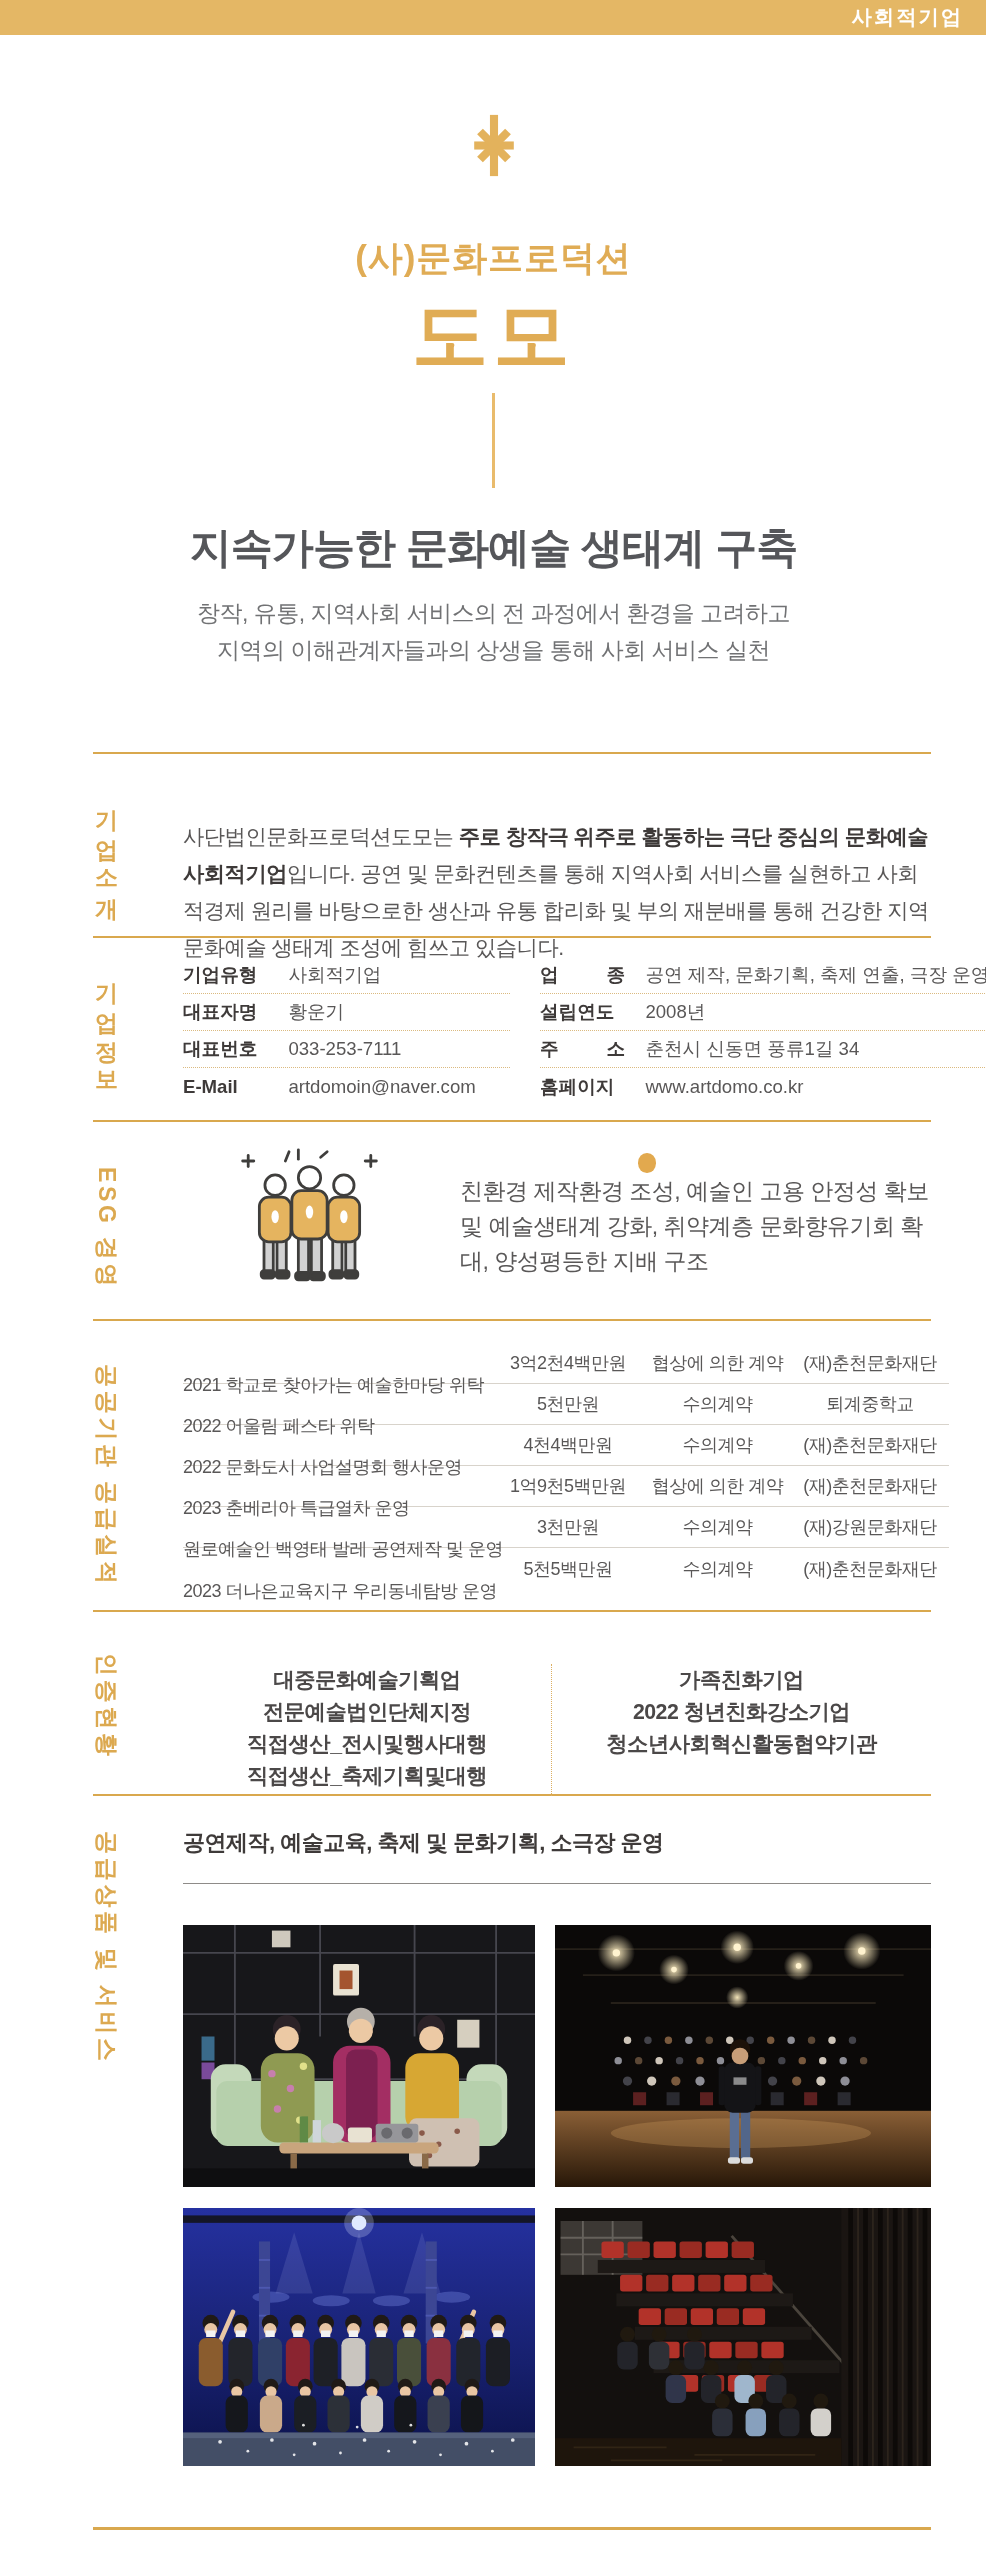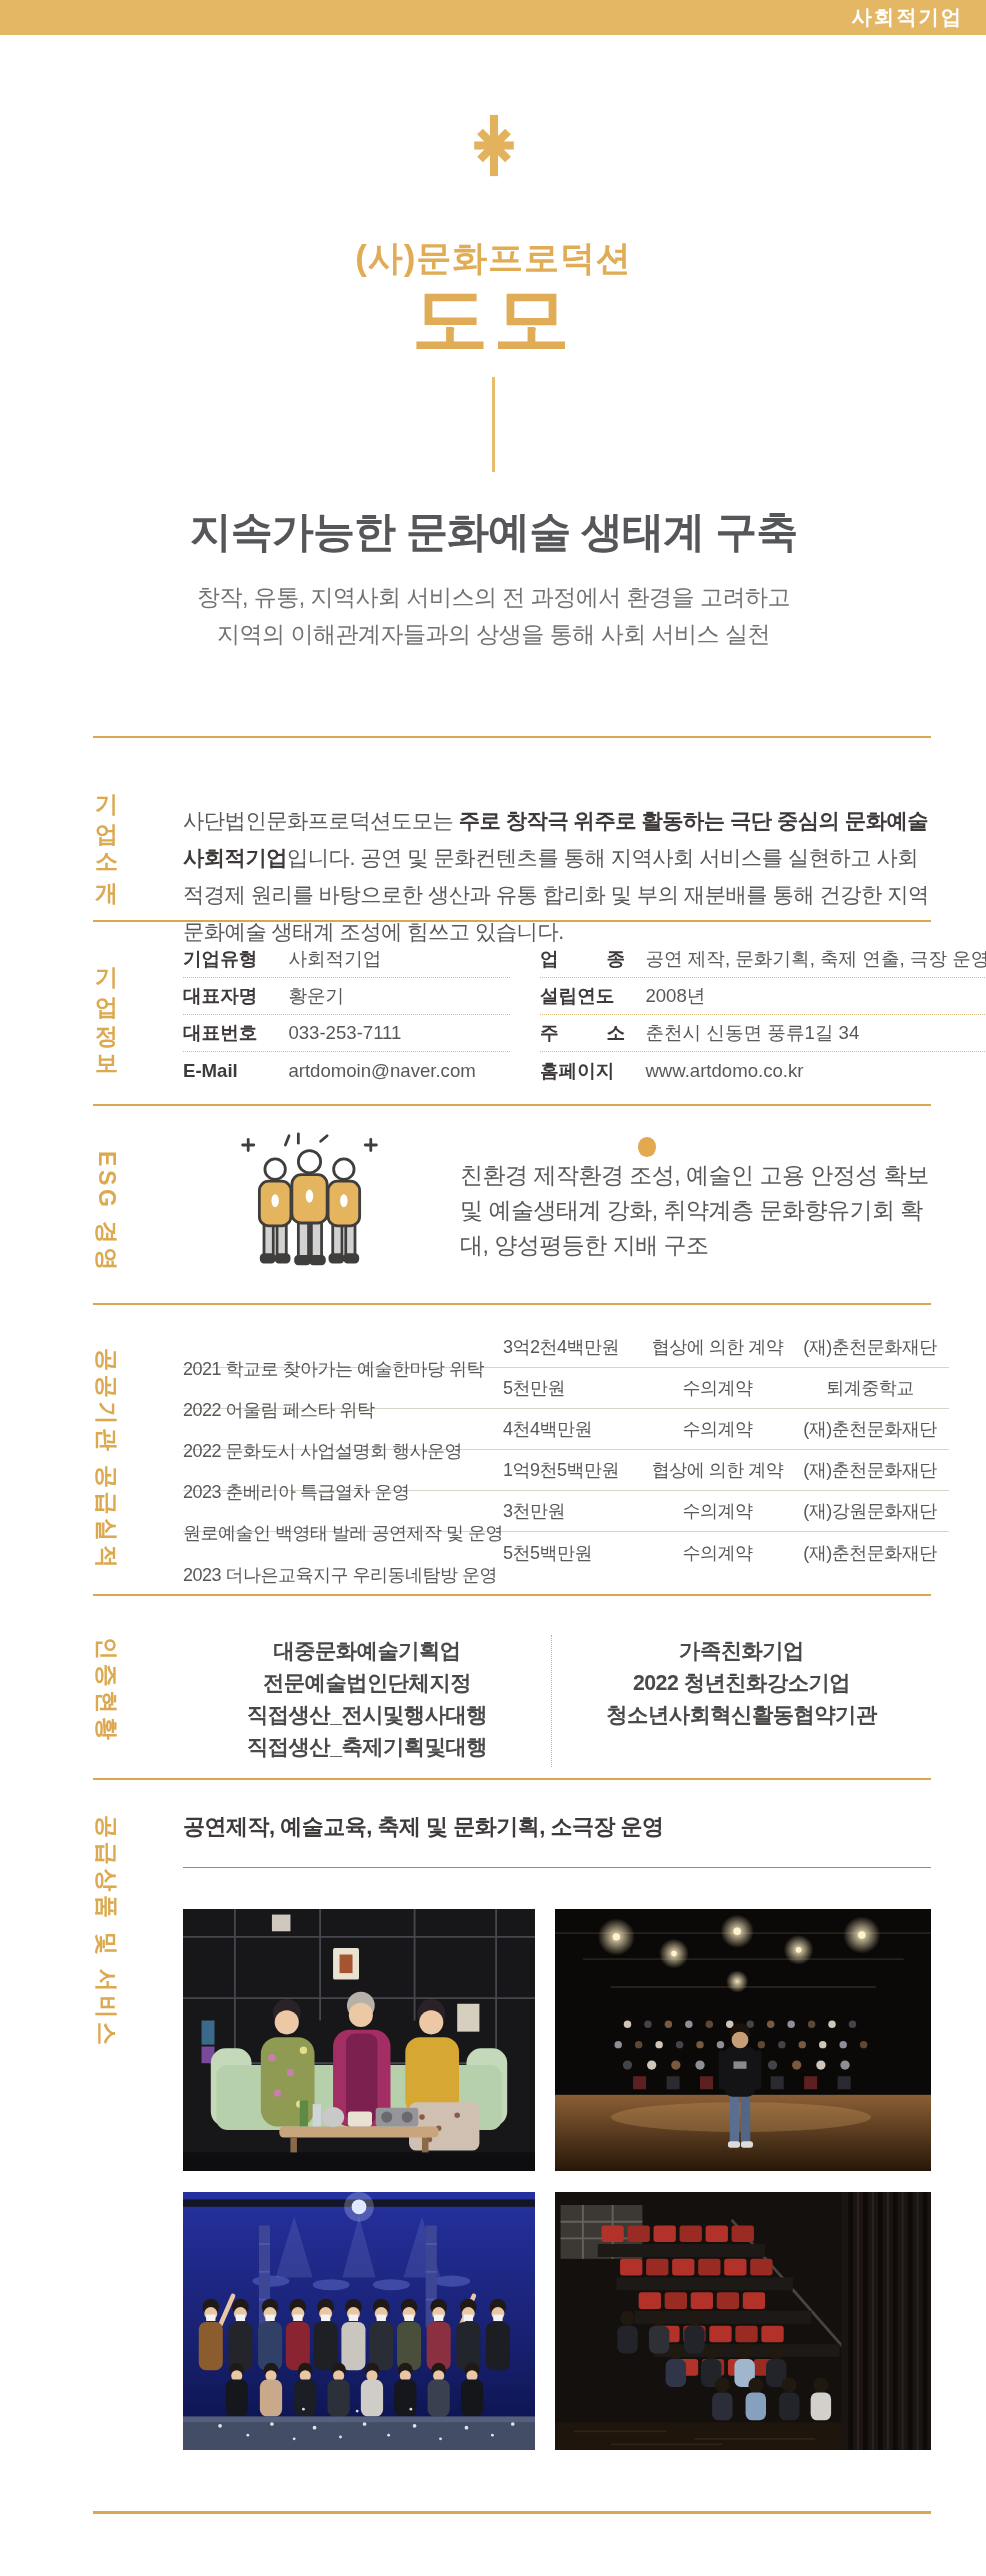--- a/index.html
+++ b/index.html
@@ -12,21 +12,21 @@
   .topbar { height:35px; background:#E4B765; text-align:right; }
   .topbar .badge {
     display:inline-block; line-height:35px; padding-right:24px;
     color:#ffffff; font-size:20.4px; font-weight:700; letter-spacing:1.9px;
   }
   
   .hero { text-align:center; }
   .asterisk-wrap { margin-top:78px; }
   .asterisk-wrap svg { display:inline-block; }
   .org-prefix { margin-top:56px; font-size:35px; font-weight:700; color:#E0AC55; letter-spacing:0.9px; line-height:1.18; }
-  .org-name   { font-size:76px; font-weight:700; color:#E0AC55; letter-spacing:5.6px; line-height:1.08; }
+  .org-name   { font-size:76px; font-weight:700; color:#E0AC55; letter-spacing:5.6px; line-height:1.08;margin-top:16px; }
   .v-accent-line { width:2.8px; height:95px; background:#E9BB6C; margin:16.7px auto 0; }
   .hero-title { margin-top:35px; font-size:42px; font-weight:700; color:#55565A; letter-spacing:-0.9px; line-height:1.2; }
   .hero-sub { margin-top:22px; font-size:23px; line-height:37px; color:#717274; letter-spacing:-0.5px; }
   
   .sections { margin-top:83px; }
   .section { margin-left:93px; width:838px; border-top:2.8px solid #D9A84E; display:flex; }
   .label-col { width:90px; flex:none; }
   .v-label {
     color:#DCA950; font-weight:700; font-size:23px;
     writing-mode:vertical-rl; margin-left:1.9px; line-height:1.0;
@@ -56,27 +56,27 @@
   .esg-icon-wrap { margin-left:54px; margin-top:26px; flex:none; }
   .esg-text { margin-left:78px; margin-top:52px; width:482px; font-size:23px; line-height:35px; color:#595757; letter-spacing:-0.5px; }
   .esg-dot { position:absolute; left:455px; top:31px; width:17.6px; height:19.5px; border-radius:50%; background:#E2A94E; }
   
   .sec-supply { height:291px; }
   .sec-supply .label-col { padding-top:43px; }
   .supply-table { padding-top:22px; }
   .supply-row { display:flex; align-items:center; height:41px; border-bottom:0.9px solid #D8D3CB; font-size:18px; color:#595757; letter-spacing:-0.5px; }
   .supply-row:last-child { border-bottom:none; }
   .cell-name { flex:1; white-space:nowrap;margin-top:44px; }
-  .cell-amount { width:130px; flex:none; text-align:left; white-space:nowrap; }
+  .cell-amount { width:130px; flex:none; text-align:center; white-space:nowrap; }
   .cell-contract { width:147px; flex:none; text-align:center; margin-left:11px; white-space:nowrap; }
   .cell-agency { width:158px; flex:none; text-align:center; white-space:nowrap; }
   
   .sec-certs { height:184px; }
   .sec-certs .label-col { padding-top:41px; }
-  .certs-flex { display:flex; padding-top:39px; }
+  .certs-flex { display:flex; padding-top:52px; }
   .certs-col { text-align:center; font-size:21.3px; font-weight:700; color:#4B4848; line-height:32px; letter-spacing:-0.5px; }
   .certs-col.left { width:369px; border-right:1.9px dotted #DCAF62; padding-bottom:3.7px; }
   .certs-col.right { flex:1; }
   
   .sec-services { height:733px; }
   .sec-services .label-col { padding-top:35px; }
   .services-heading { padding-top:33px; font-size:22px; font-weight:700; color:#3E3A39; letter-spacing:-0.5px; line-height:28px; }
   .services-divider { margin-top:26px; height:0.9px; background:#8E8B88; }
   .photo-grid { margin-top:41px; display:grid; grid-template-columns:352px 1fr; gap:20.4px 19.5px; }
   .photo { overflow:hidden; }

